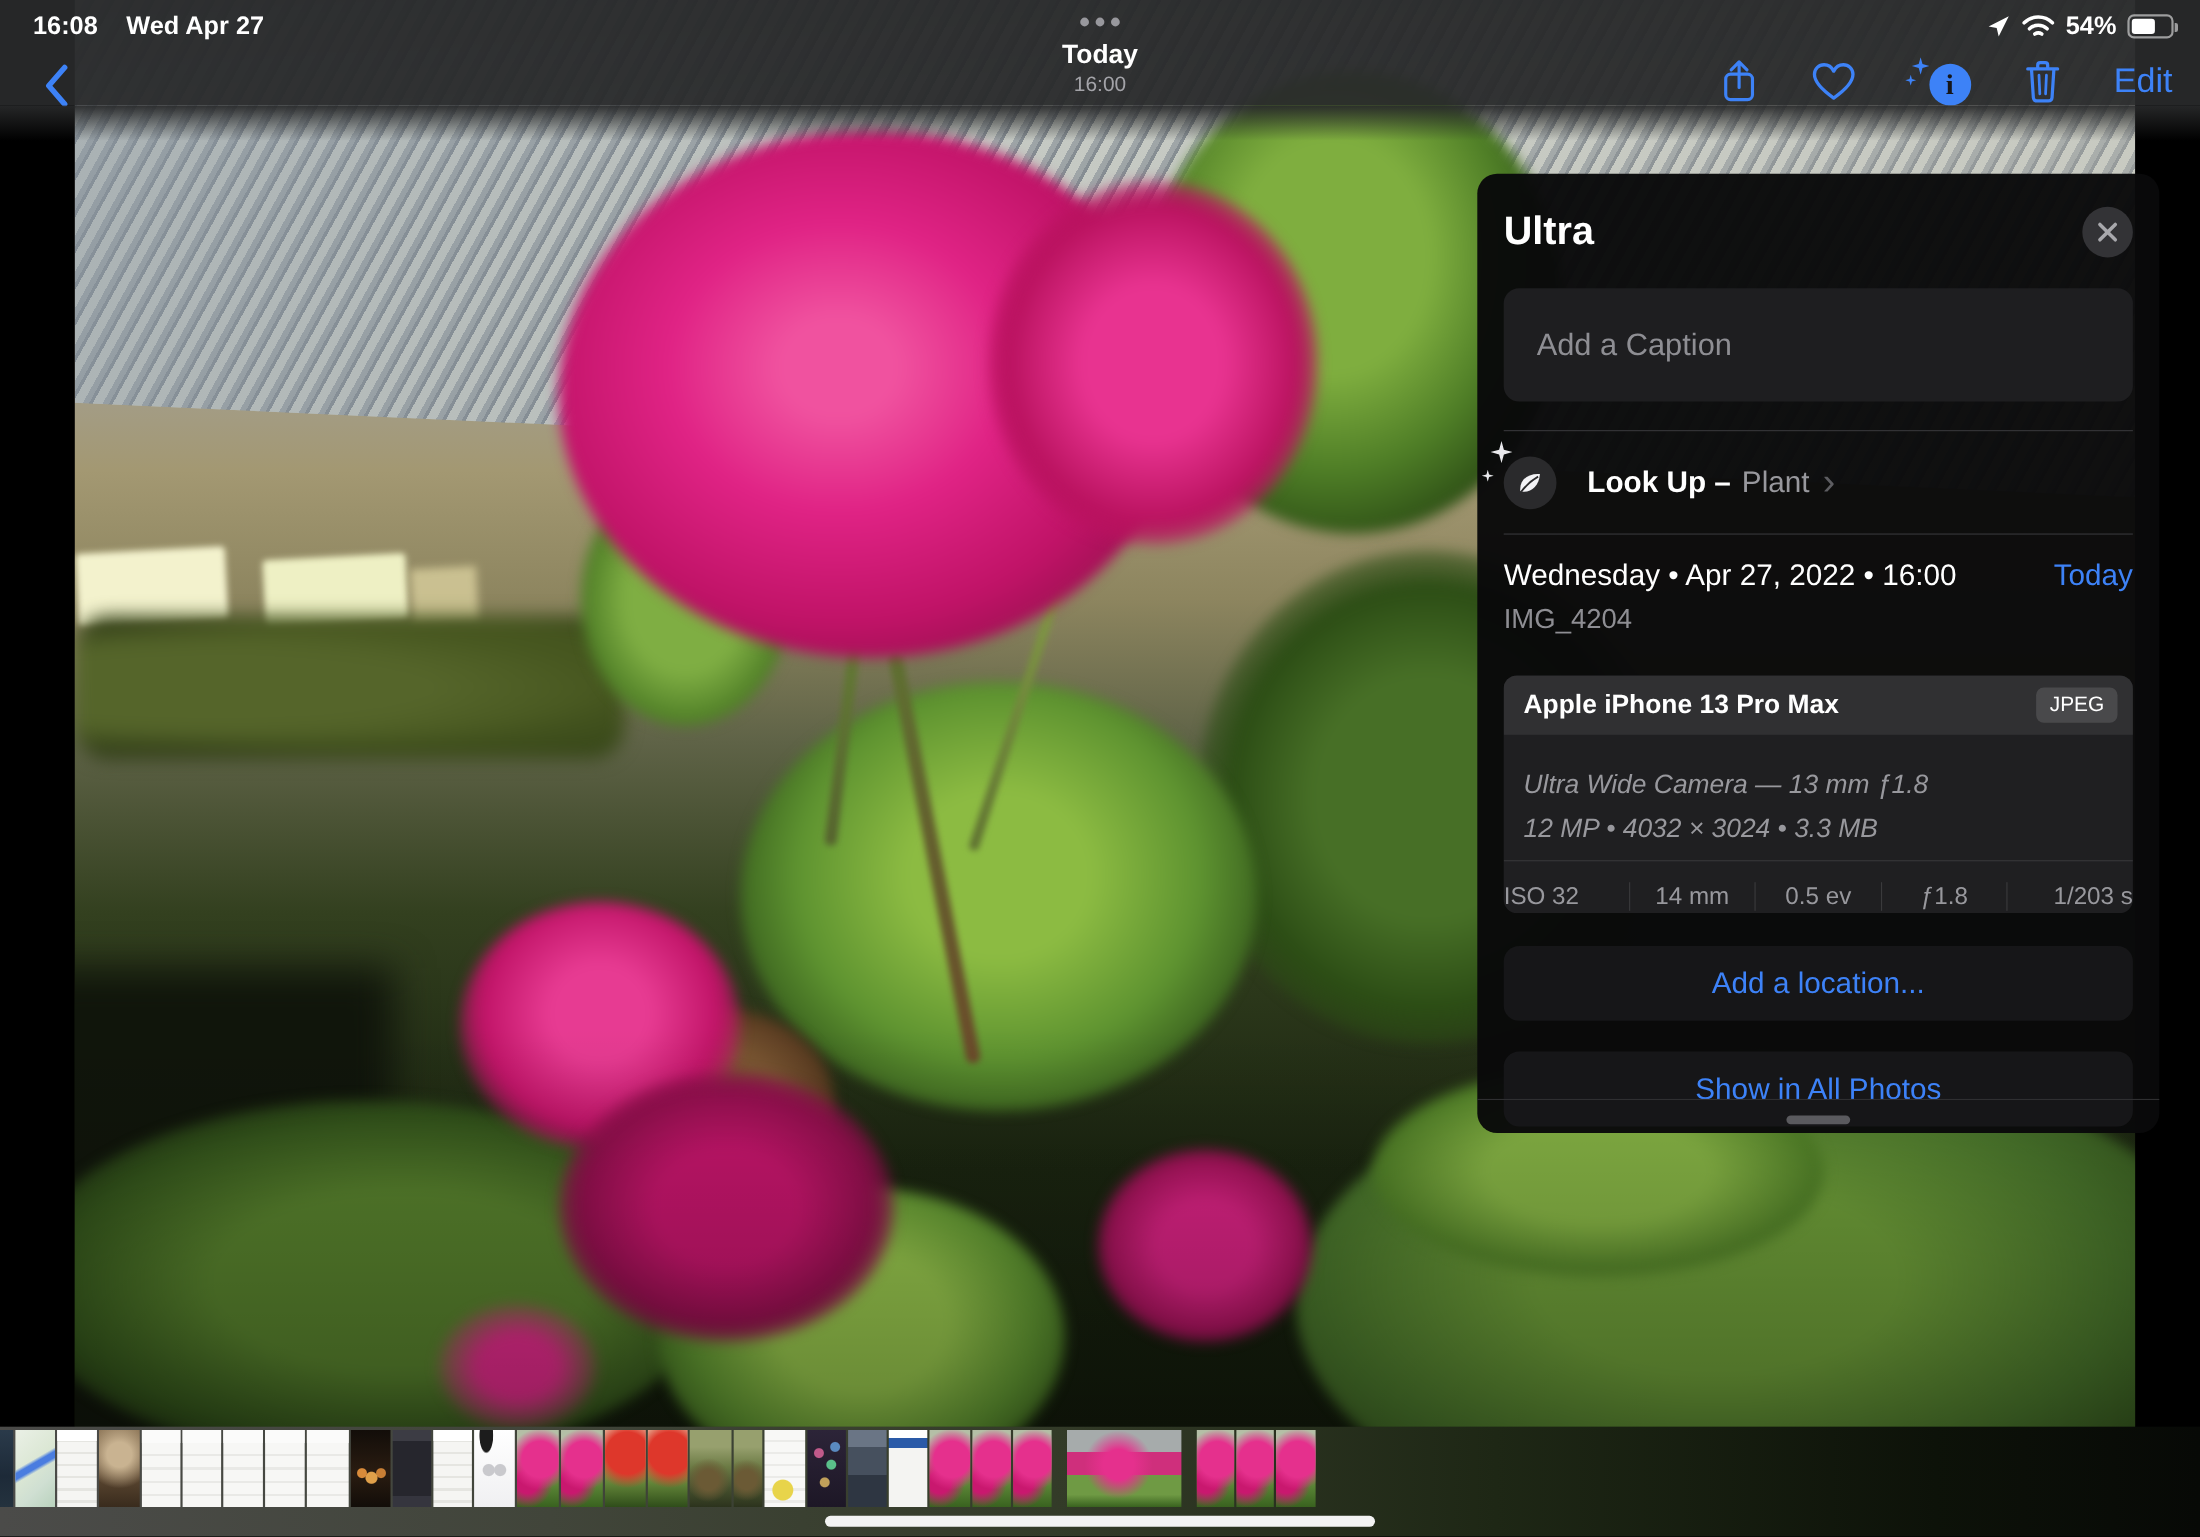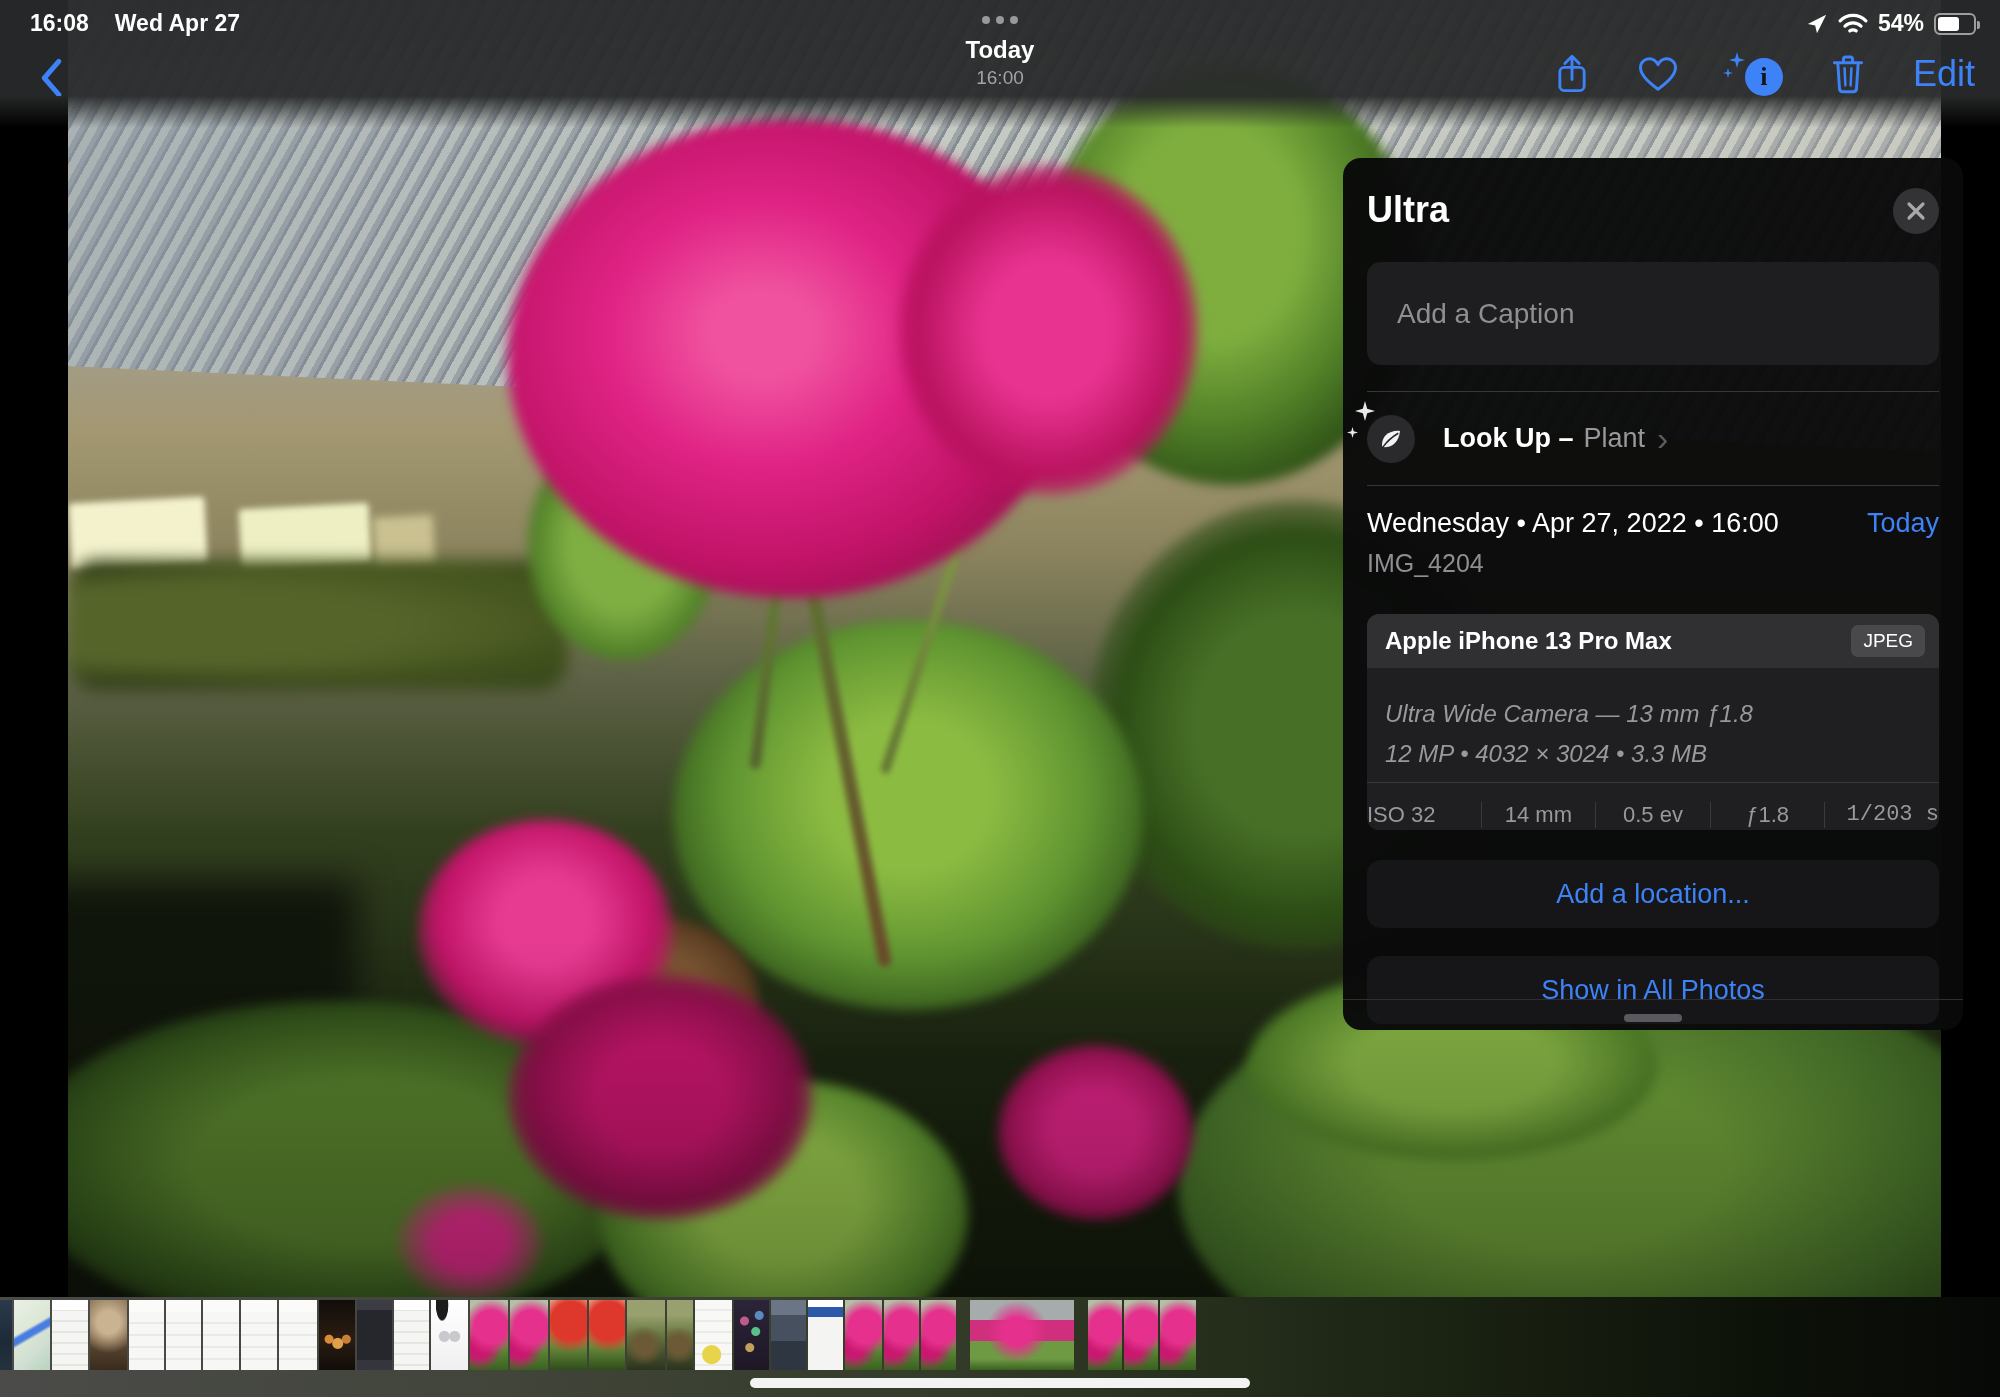--- a/index.html
+++ b/index.html
@@ -57,21 +57,21 @@
   .battery .lvl { position:absolute; left:2px; top:2px; bottom:2px; width:54%; background:#fff; border-radius:3px; }
   .battery .tip { position:absolute; right:-6px; top:6px; width:3px; height:8px; background:rgba(255,255,255,.55); border-radius:0 2px 2px 0; }
   .back-btn { position:absolute; left:38px; top:58px; width:34px; height:44px; cursor:pointer; }
   .nav-center { position:absolute; left:0; right:0; top:0; text-align:center; pointer-events:none; }
   .sys-dots { display:flex; gap:6px; justify-content:center; margin-top:16px; pointer-events:auto; width:60px; margin-left:auto; margin-right:auto;}
   .sys-dots i { width:8px; height:8px; border-radius:50%; background:#98989d; }
   .nav-title { color:#fff; font-size:24px; font-weight:600; margin-top:12px; }
   .nav-sub { color:#a3a3a8; font-size:19px; margin-top:3px; }
   .nav-actions { position:absolute; right:25px; top:52px; display:flex; align-items:center; gap:48px; }
   .nav-actions svg { display:block; }
-  .edit-label { color:var(--accent); font-size:36px; }
+  .edit-label { color:var(--accent); font-size:31px; }
   :root { --accent:#3d82f7; }
 
   
   .panel { position:absolute; left:1343px; top:158px; width:620px; height:872px; background:rgba(9,9,10,.97);
     border-radius:18px; z-index:40; padding:0 24px; color:#fff; }
   .panel-header { height:104px; display:flex; align-items:center; }
   .panel-title { font-size:36px; font-weight:700; }
   .close-btn { position:absolute; top:30px; right:24px; width:46px; height:46px; border-radius:50%; background:#333336;
     display:flex; align-items:center; justify-content:center; cursor:pointer; }
   .caption-field { height:103px; border-radius:14px; background:#1e1e20; display:flex; align-items:center; padding-left:30px; cursor:text; }
@@ -93,21 +93,21 @@
   .cam-box { margin-top:36px; border-radius:12px; overflow:hidden; background:#1f1f21; }
   .cam-head { background:#303032; height:54px; display:flex; align-items:center; justify-content:space-between; padding:0 14px 0 18px;gap:31px; }
   .cam-device { font-size:24px; font-weight:600; }
   .fmt-badge { background:#49494b; color:#fff; font-size:19px; padding:5px 12px; border-radius:7px; }
   .cam-body { padding:32px 18px 14px 18px;font-style:italic; }
   .cam-line1 { color:#98989d; font-size:24px; }
   .cam-line2 { color:#98989d; font-size:24px; margin-top:12px; }
   .exif-row { display:flex; border-top:1px solid #37373a; height:48px; align-items:center; }
   .exif-cell { flex:1; color:#98989d; font-size:22px; text-align:center; border-left:1px solid #3a3a3c; height:26px; line-height:26px;margin-top:17px;}
   .exif-cell:first-child { border-left:none; text-align:left; }
-  .exif-cell:last-child { text-align:right;font-family:Liberation Mono, monospace; }
+  .exif-cell:last-child { text-align:right; }
   .panel-btn { margin-top:30px; height:68px; border-radius:14px; background:#161618; display:flex; align-items:center; justify-content:center;
     color:var(--accent); font-size:27px; cursor:pointer; }
   .panel-btn + .panel-btn { margin-top:28px; }
   .panel-bottom-sep { position:absolute; left:0; right:0; bottom:30px; height:1px; background:#2f2f31; }
   .grab-handle { position:absolute; left:50%; transform:translateX(-50%); bottom:8px; width:58px; height:8px; border-radius:4px; background:#5a5a5e; cursor:grab; }
 
   
   .scrubber { position:absolute; left:0; bottom:0; width:2000px; height:100px; z-index:20;
     background:linear-gradient(90deg,#4b4b49 0%,#41453a 25%,#333b28 48%,#1e2715 68%,#0d1209 88%,#070906 100%); }
   .thumbs { position:absolute; left:0; top:3px; height:70px; display:flex; gap:2px; align-items:stretch; }

